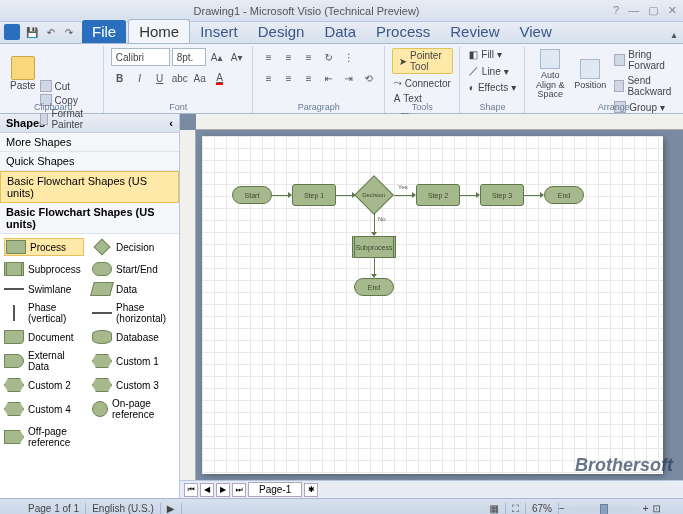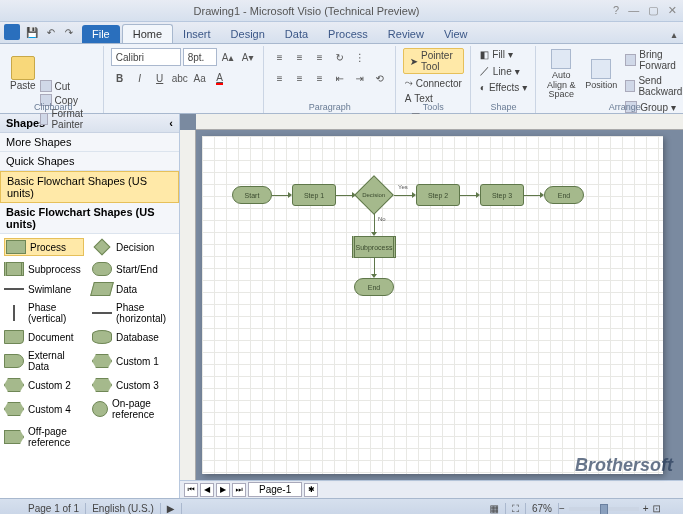--- a/index.html
+++ b/index.html
@@ -3,21 +3,21 @@
 <meta charset="utf-8">
 <style>
 * { box-sizing: border-box; margin: 0; padding: 0; }
 body { font-family: "Segoe UI", Tahoma, sans-serif; font-size: 11px; background: #fff; width: 683px; height: 514px; overflow: hidden; position: relative; }
 .titlebar { height: 22px; background: linear-gradient(#e8ecf4, #d6e0ee); display: flex; align-items: center; padding: 0 6px; color: #555; font-size: 11px; border-bottom: 1px solid #b8c8de; }
 .titlebar .spacer { flex: 1; }
 .titlebar .wincontrols span { margin-left: 6px; color: #888; }
 .qat { height: 22px; background: linear-gradient(#d6e0ee,#c8d4e6); display: flex; align-items: center; padding: 0 6px; border-bottom: 1px solid #a8b8ce; }
 .qat .visioicon { width: 16px; height: 16px; background: #2a6fbd; margin-right: 4px; border-radius: 2px; }
 .tabs { height: 22px; background: linear-gradient(#e8ecf4,#d6e0ee); display: flex; align-items: flex-end; padding: 0 0 0 4px; border-bottom: 1px solid #a8b8ce; }
-.tab { padding: 3px 10px 3px; font-size: 11px; color: #3b5787; cursor: pointer; }
+.tab { padding: 3px 10px 3px; font-size: 15px; color: #3b5787; cursor: pointer; }
 .tab.file { background: #2a6fbd; color: #fff; border-radius: 3px 3px 0 0; margin-right: 2px; }
 .tab.active { background: #f2f6fb; border: 1px solid #a8b8ce; border-bottom: none; border-radius: 3px 3px 0 0; color: #333; margin-top: 23px; }
 .ribbon { height: 70px; background: #f0f4fa; border-bottom: 1px solid #a8b8ce; display: flex; padding: 2px 4px 0; gap: 1px; font-size: 10px; color: #444; }
 .group { border-right: 1px solid #cbd5e4; padding: 2px 6px 12px; position: relative; display: flex; flex-direction: column; }
 .group .glabel { position: absolute; bottom: 1px; left: 0; right: 0; text-align: center; font-size: 9px; color: #6a7c95; }
 .paste { display: flex; flex-direction: column; align-items: center; justify-content: center; width: 36px; height: 50px; }
 .pasteicon { width: 24px; height: 24px; background: #f8d87a; border: 1px solid #c8a848; border-radius: 2px; }
 .clipbtns { display: flex; flex-direction: column; gap: 2px; font-size: 10px; margin-top: 32px; }
 .clipbtns div { display: flex; align-items: center; gap: 3px; }
 .miniicon { width: 12px; height: 12px; background: #d0d8e8; border: 1px solid #aab; display: inline-block; }
@@ -135,41 +135,42 @@
             <span class="miniicon"></span>
             <span>Format Painter</span>
           </div>
       </div>
     </div>
     <div class="glabel">Clipboard</div>
   </div>
 
   <div class="group">
     <div class="fontrow">
-      <div class="fakesel" style="width:70px">Calibri</div>
+      <div class="fakesel" style="width:59px">Calibri</div>
       <div class="fakesel" style="width:34px">8pt.</div>
       <span class="iconbtn">A▴</span>
       <span class="iconbtn">A▾</span>
     </div>
     <div class="fontrow" style="margin-top:3px">
       <span class="iconbtn">
           <b>B</b>
         </span>
       <span class="iconbtn">
           <i>I</i>
         </span>
       <span class="iconbtn">
           <u>U</u>
         </span>
       <span class="iconbtn">abc</span>
       <span class="iconbtn">Aa</span>
       <span class="iconbtn">
           <u style="border-bottom:2px solid red">A</u>
         </span>
     </div>
+    <div class="glabel">Font</div>
   </div>
 
   <div class="group">
     <div class="fontrow">
       <span class="iconbtn">≡</span>
       <span class="iconbtn">≡</span>
       <span class="iconbtn">≡</span>
       <span class="iconbtn">↻</span>
       <span class="iconbtn">⋮</span>
     </div>

